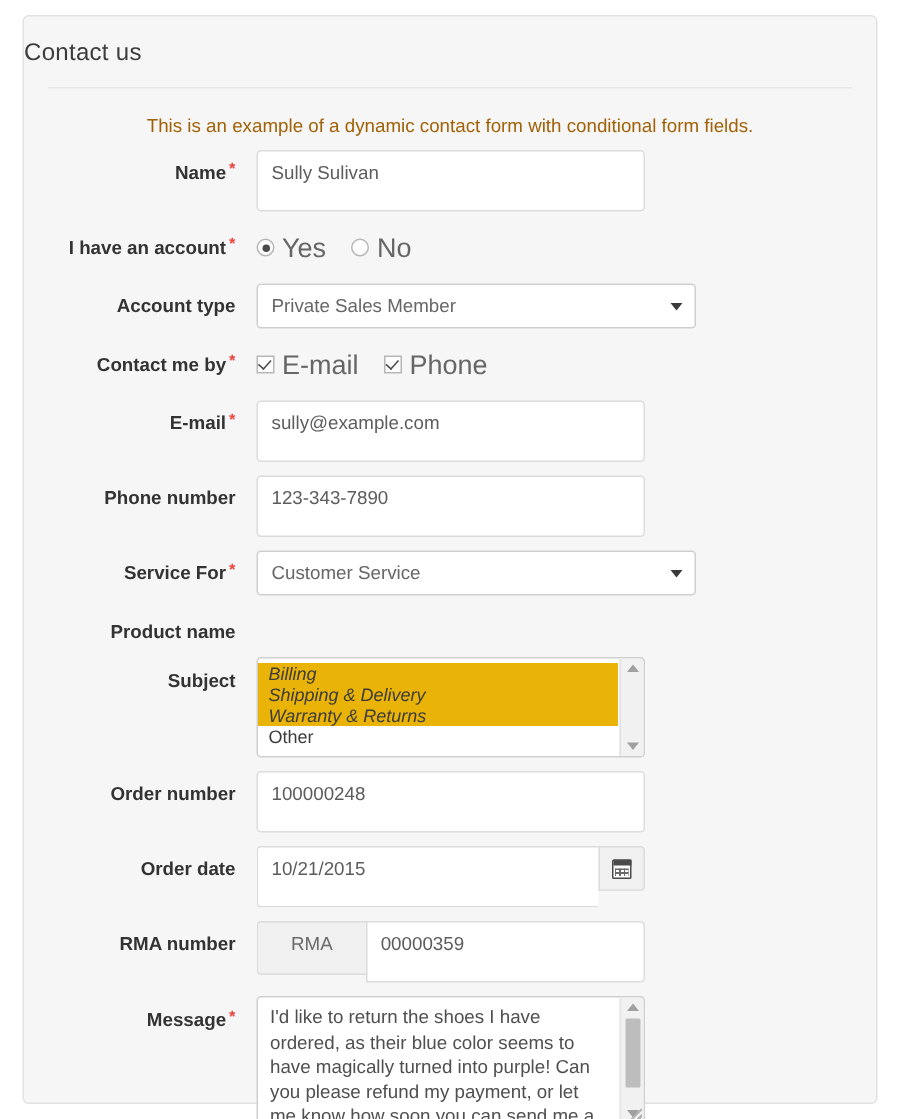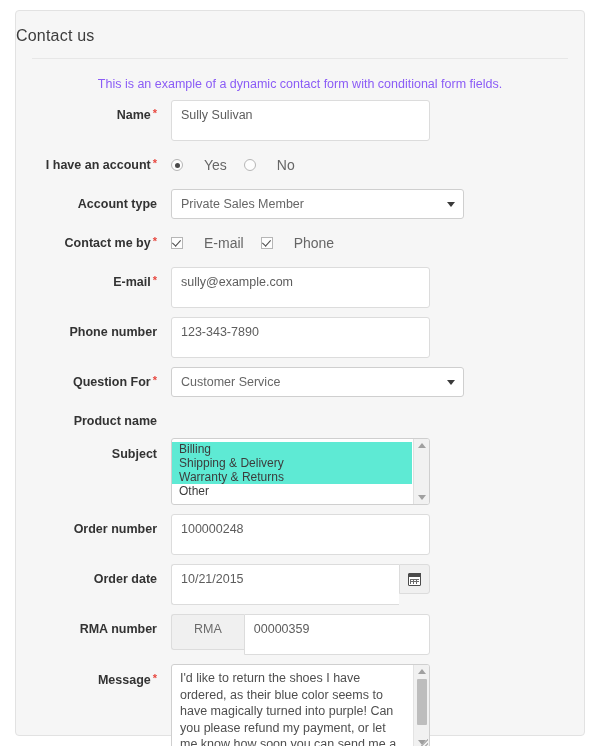--- a/index.html
+++ b/index.html
@@ -40,21 +40,21 @@
   }
 
   .title-divider {
     height: 1px;
     background: #e7e7e7;
     margin: 0 16px;
   }
 
   .form-intro {
     text-align: center;
-    color: #8b5cf6;
+    color: #a16207;
     font-size: 12.5px;
     padding: 18px 20px 9px 20px;
   }
 
   .form-row {
     display: flex;
     align-items: flex-start;
     padding: 0 16px;
     margin-bottom: 9px;
   }
@@ -105,24 +105,24 @@
   
   .choice-row {
     display: flex;
     align-items: center;
     height: 30px;
     gap: 7px;
   }
   .choice {
     display: flex;
     align-items: center;
-    gap: 21px;
+    gap: 5px;
     margin-right: 10px;
     color: #666666;
-    font-size: 14px;
+    font-size: 18px;
   }
   .radio-dot {
     width: 12px;
     height: 12px;
     border-radius: 50%;
     border: 1px solid #b6b6b6;
     background: #fdfdfd;
     box-sizing: border-box;
     position: relative;
     flex: 0 0 12px;
@@ -194,21 +194,22 @@
   }
   .listbox .opt {
     font-size: 12px;
     line-height: 14px;
     color: #3c3c3c;
     padding: 0 0 0 7px;
     margin-right: 17px;
     white-space: nowrap;
   }
   .listbox .opt.selected {
-    background: #5eead4;
+    background: #eab308;
+    font-style: italic;
   }
   .lb-scroll {
     position: absolute;
     right: 0; top: 0;
     width: 16px;
     height: 100%;
     background: #f1f1f1;
     border-left: 1px solid #e0e0e0;
     box-sizing: border-box;
   }
@@ -419,21 +420,21 @@
   </div>
 
   <div class="form-row">
     <div class="form-label">Phone number</div>
     <div class="form-control-wrap">
       <div class="tbox">123-343-7890</div>
     </div>
   </div>
 
   <div class="form-row">
-    <div class="form-label"><span>Question For</span><span class="req">*</span></div>
+    <div class="form-label"><span>Service For</span><span class="req">*</span></div>
     <div class="form-control-wrap">
       <div class="sel">
         <span>Customer Service</span>
         <span class="caret"></span>
       </div>
     </div>
   </div>
 
   <div class="form-row">
     <div class="form-label">Product name</div>

